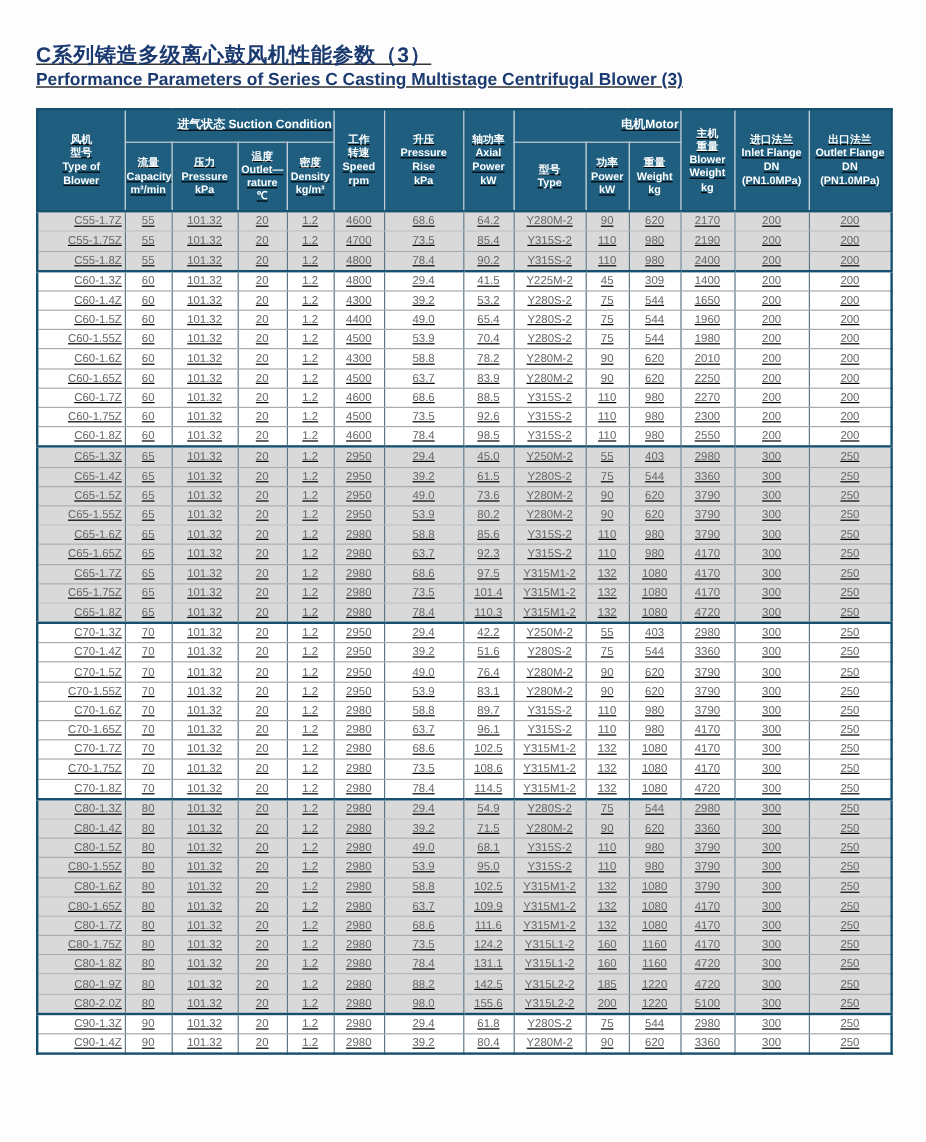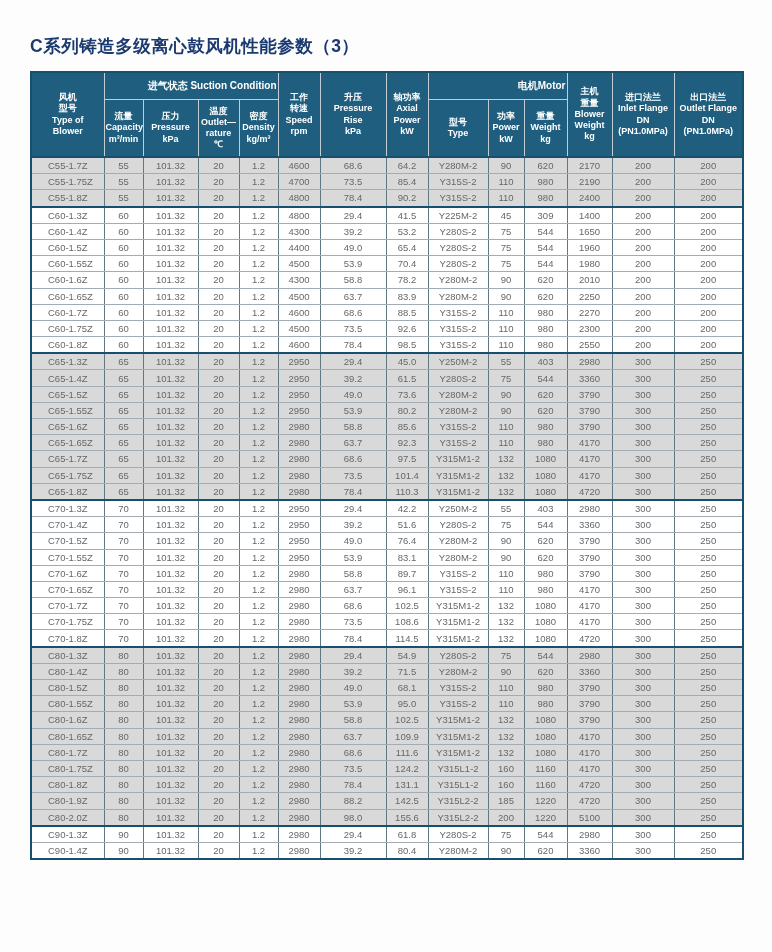--- a/index.html
+++ b/index.html
@@ -2,21 +2,21 @@
 <html><head>
 <meta charset="utf-8">
 <style>
   html, body { margin: 0; padding: 0; }
   body {
     width: 772px; height: 952px;
     background: #fdfdfd;
     font-family: "Liberation Sans", sans-serif;
     overflow: hidden;
   }
-  .page { width: 655px; height: 952px; position: relative; }
+  .page { width: 655px; height: 952px; position: relative; text-decoration: underline; }
 
   .titles { padding: 36px 0 0 30px; }
   .title-zh {
     font-size: 17.5px; font-weight: bold; color: #1b3a70;
     letter-spacing: 0.5px; line-height: 1.2;
   }
   .title-en {
     font-size: 14.5px; font-weight: bold; color: #1b3a70;
     line-height: 1.25; margin-top: 1px;
   }
@@ -43,30 +43,31 @@
     font-size: 9.5px; color: #676767;
     text-align: center; vertical-align: middle;
     border-left: 1px solid #5f7886;
     border-right: 1px solid #5f7886;
     border-top: 1px solid #a3acb2;
     border-bottom: 1px solid #a3acb2;
     background: #ffffff;
     overflow: hidden; white-space: nowrap;
   }
   .data-table tr.shaded td { background: #d9d9d9; }
-  .data-table td.type-cell { text-align: left; padding-left: 16px; }
+  .data-table td.type-cell { text-align: right; padding-left: 16px; }
   .data-table tr.group-start td { border-top: 2px solid #16506e; }
 </style>
 </head>
 <body>
 
 <div class="page">
 
   <div class="titles">
     <div class="title-zh">C系列铸造多级离心鼓风机性能参数（3）</div>
+    <div class="title-en">Performance Parameters of Series C Casting Multistage Centrifugal Blower (3)</div>
   </div>
 
   <table class="data-table">
     <colgroup>
       <col style="width:73px">
         <col style="width:39px">
         <col style="width:55px">
         <col style="width:41px">
       <col style="width:39px">
         <col style="width:42px">

